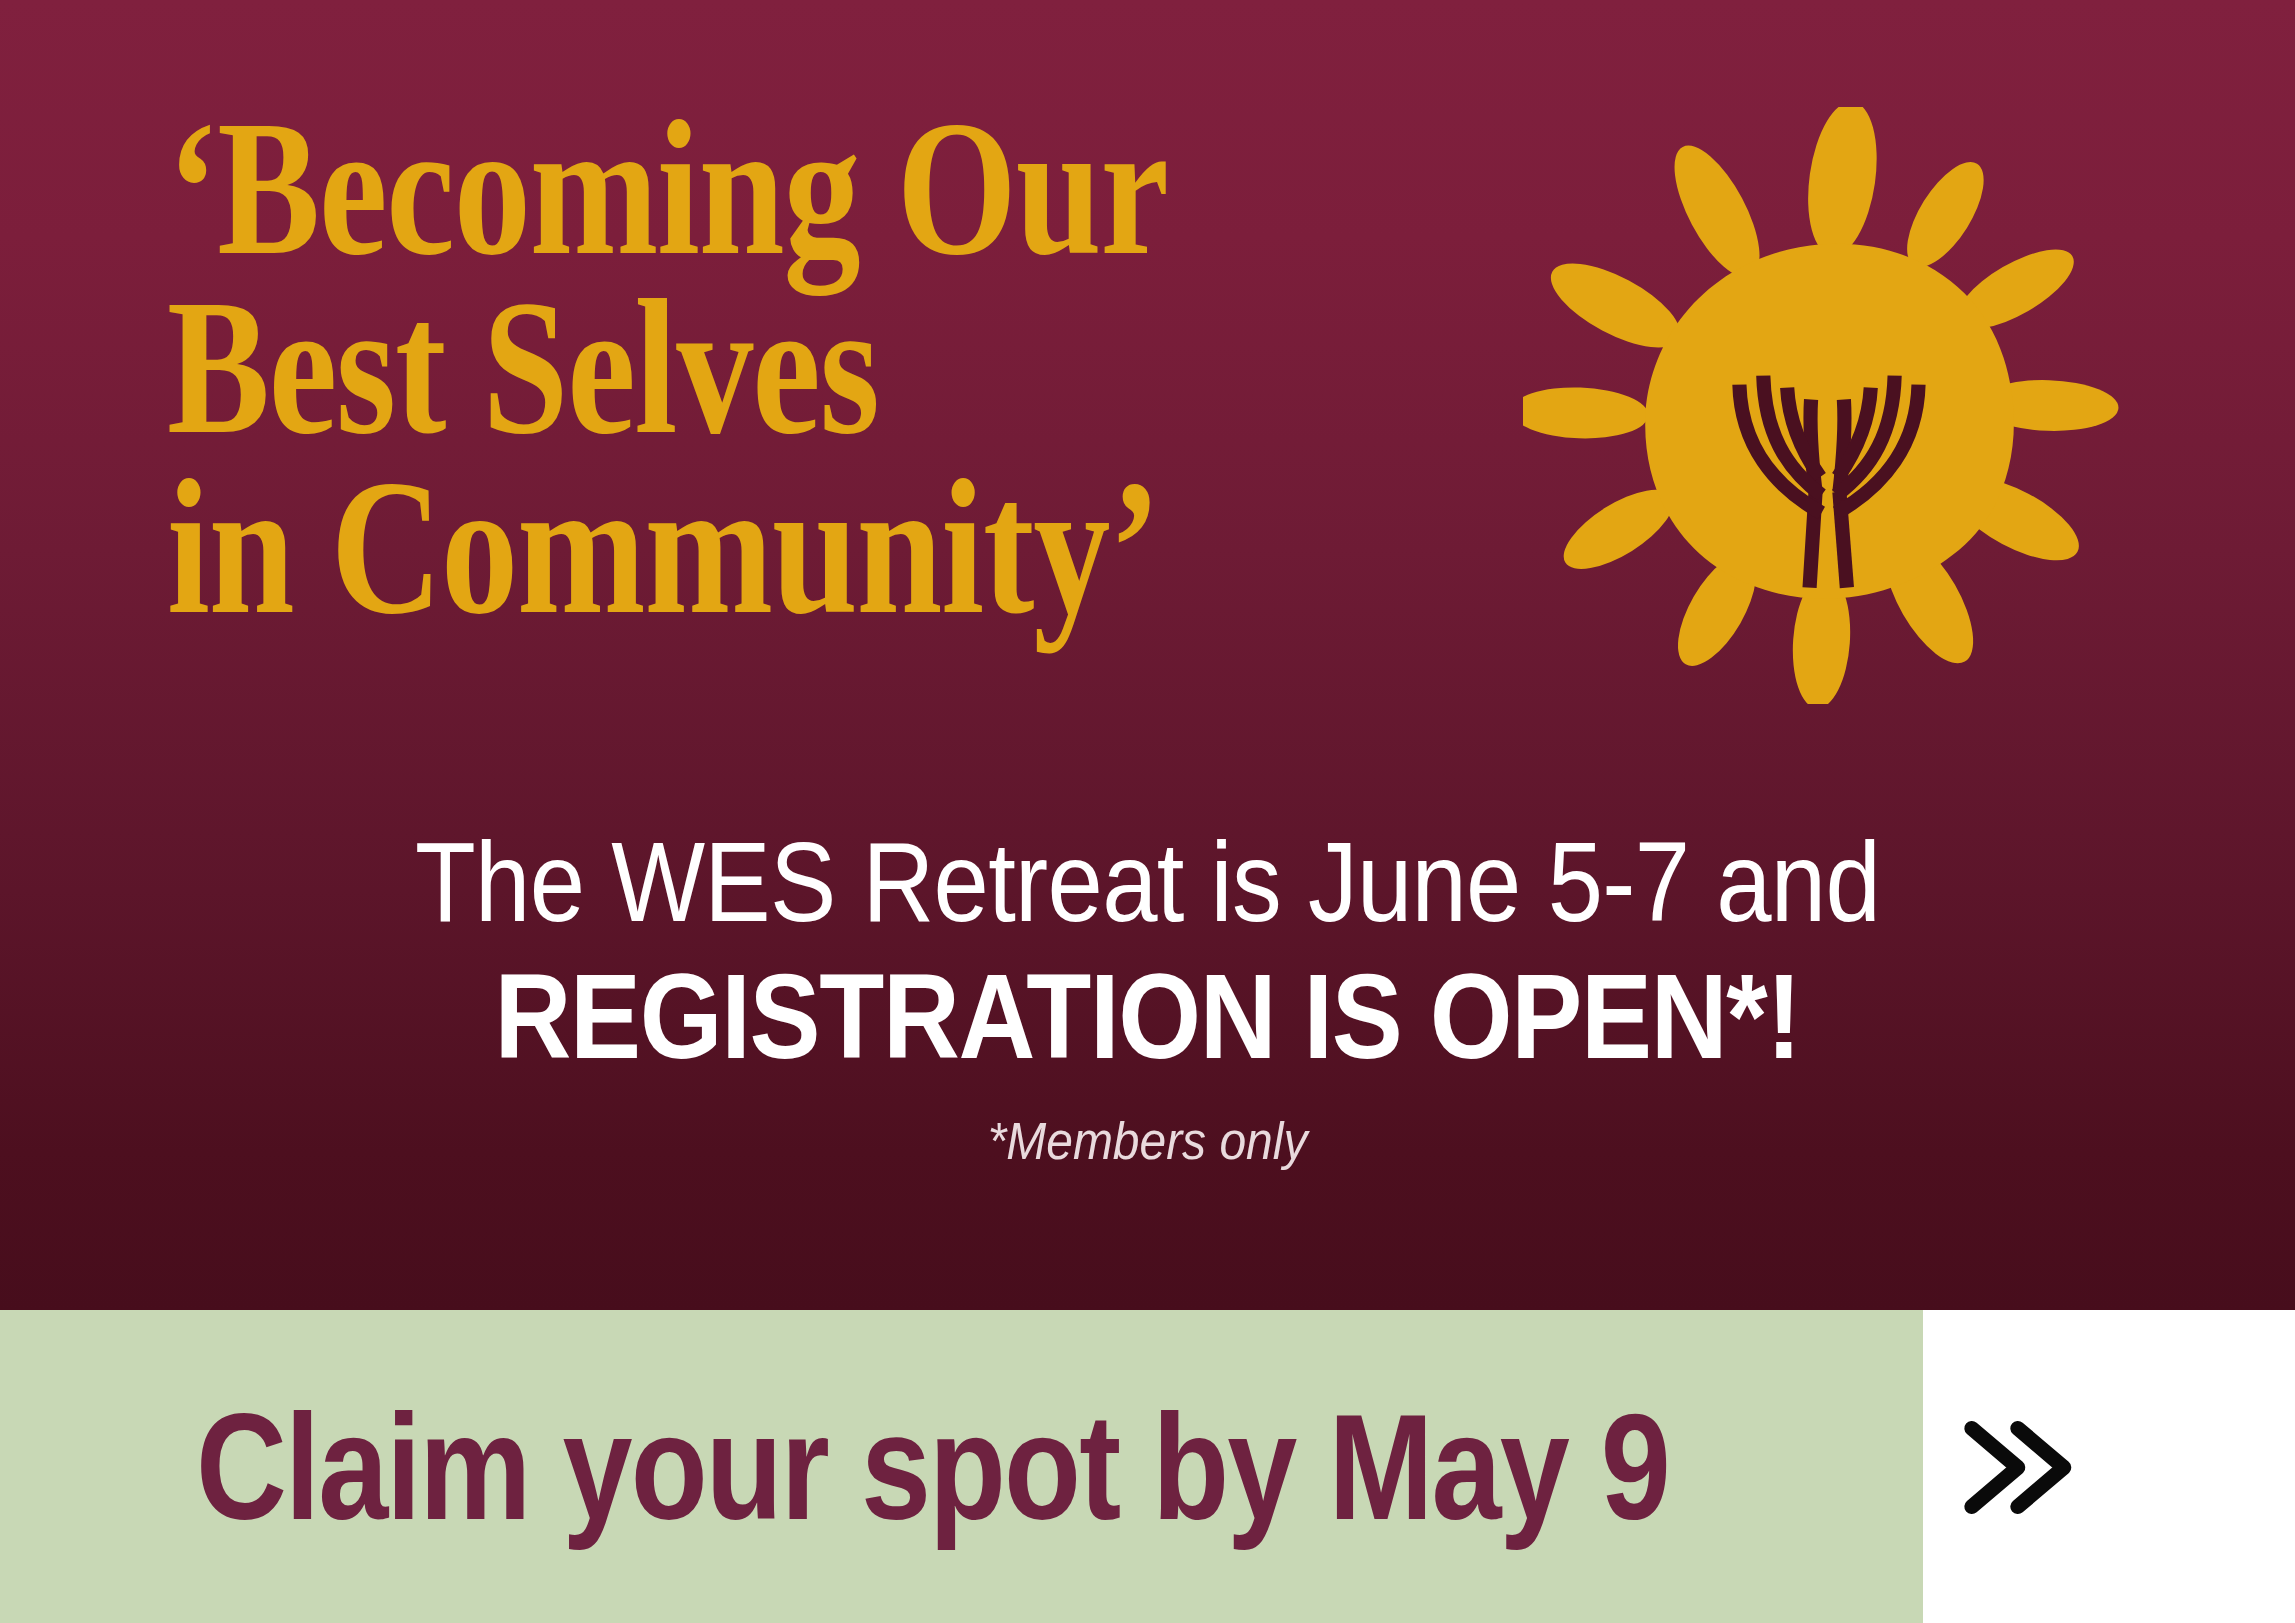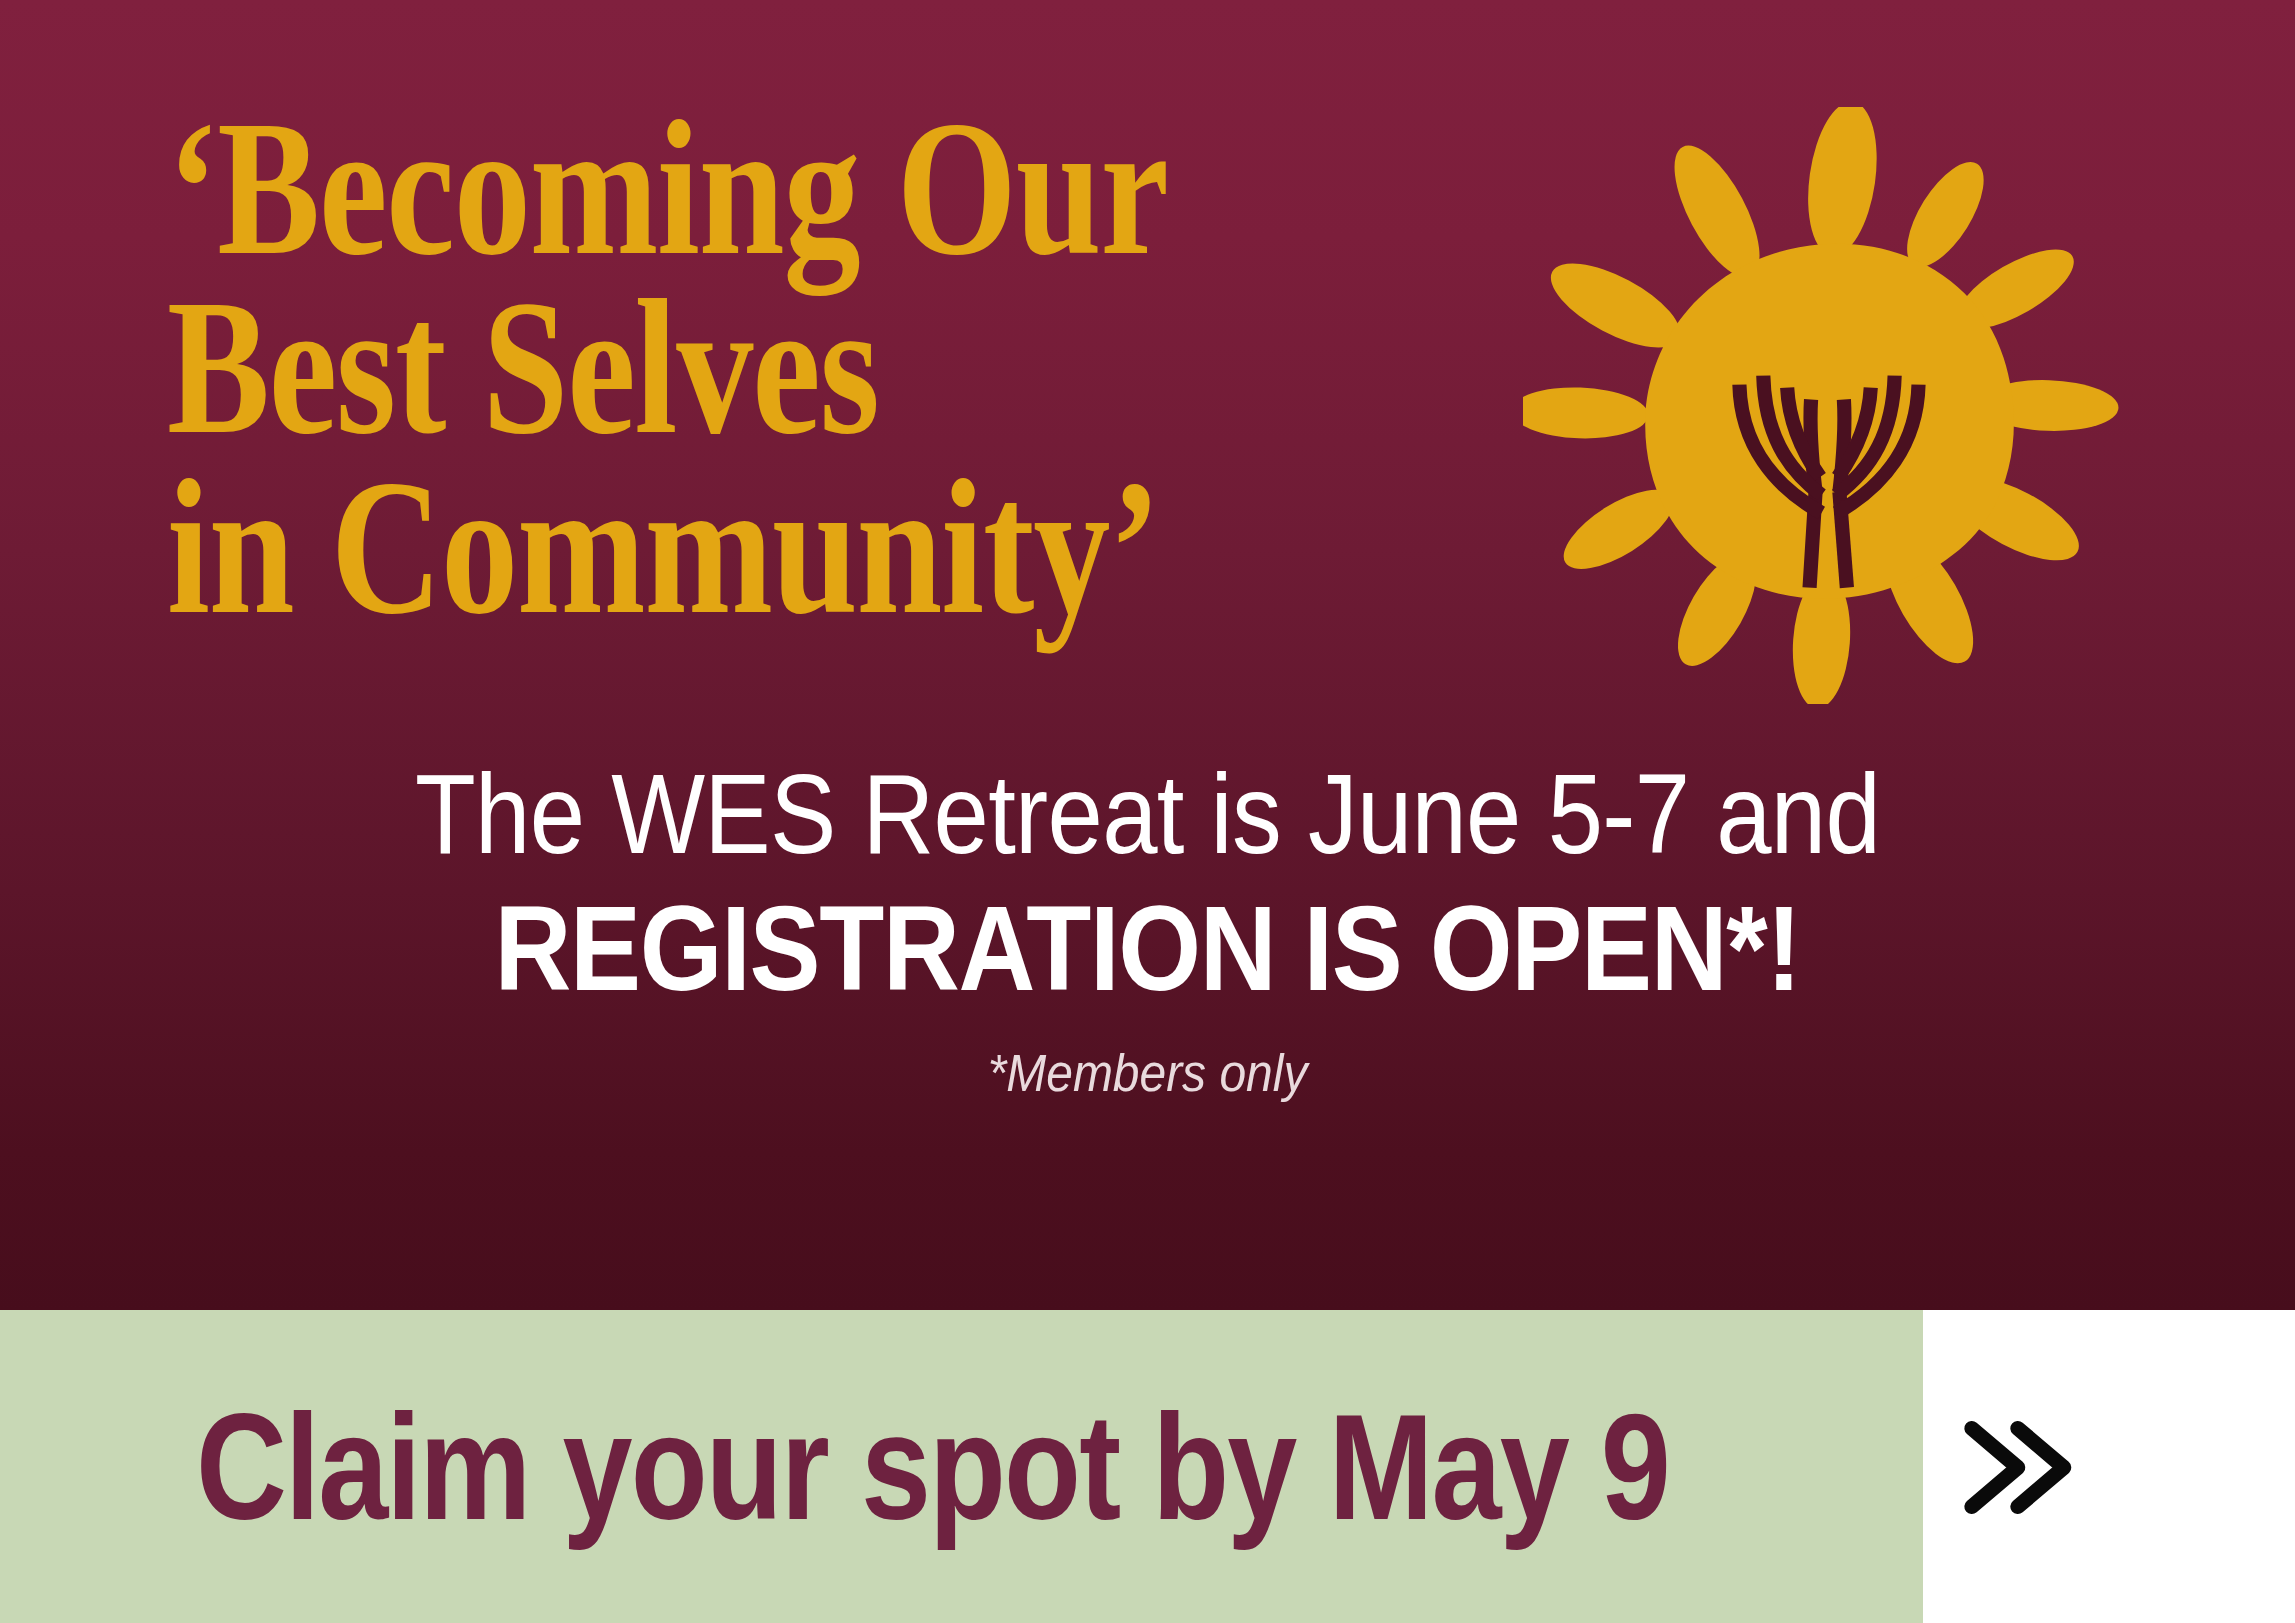--- a/index.html
+++ b/index.html
@@ -60,21 +60,21 @@
     top: 107px;
     width: 597px;
     height: 597px;
   }
   .sun-logo svg { display: block; width: 100%; height: 100%; }
 
   
   .subcopy {
     position: absolute;
     left: 0;
-    top: 756px;
+    top: 824px;
     width: 2295px;
     text-align: center;
     color: #ffffff;
   }
   .sub-line-1 {
     display: block;
     font-family: "Liberation Sans", sans-serif;
     font-weight: 400;
     font-size: 113px;
     line-height: 1.04;

